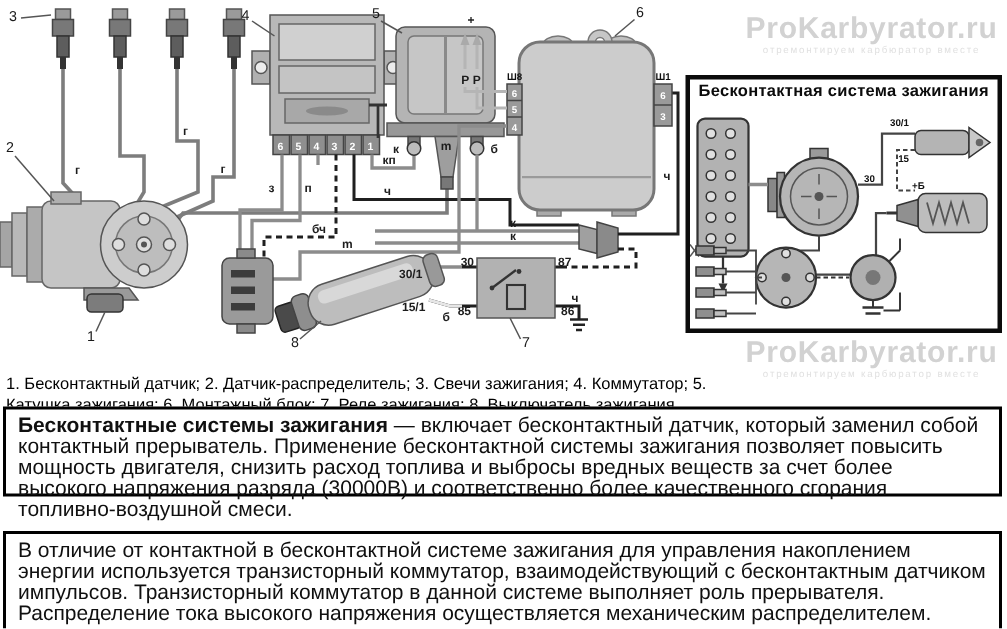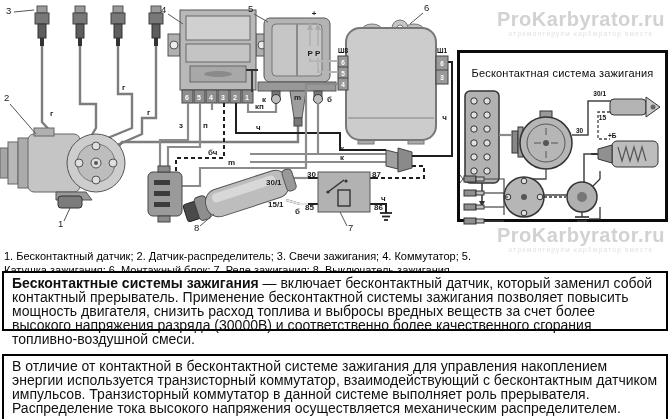--- a/index.html
+++ b/index.html
@@ -19,21 +19,21 @@
   .wire-lt{stroke:#b5b5b5;stroke-width:2;fill:none}
   .wire-wht{stroke:#e6e6e6;stroke-width:2;fill:none}
   .ptr{stroke:#555;stroke-width:1;fill:none}
   
   .wm{position:absolute;width:190px;text-align:center;pointer-events:none}
   .wm-title{font-size:20px;font-weight:bold;color:#d2d2d2;letter-spacing:.5px;line-height:22px}
   .wm-sub{font-size:6.5px;color:#e1e1e1;letter-spacing:1.2px}
   
   .inset{position:absolute;left:457px;top:50px;width:211px;height:172px;border:3px solid #0b0b0b;
          background:#fff;box-sizing:border-box}
-  .inset-title{font-weight:normal;font-size:11px;text-align:center;padding-top:14px;height:16px;
+  .inset-title{font-weight:bold;font-size:11px;text-align:center;padding-top:2px;height:16px;
                letter-spacing:.2px;color:#0b0b0b}
   
   .caption{position:absolute;left:4px;top:250px;width:470px;font-size:11px;line-height:13.5px;color:#000}
   .infobox{position:absolute;left:2px;width:666px;border:2px solid #000;box-sizing:border-box;
            padding:4px 8px;font-size:14px;line-height:13.9px;color:#101010;background:#fff}
   .box1{top:271px;height:60px}
   .box2{top:354px;height:71px}
 </style>
 </head>
 <body>

